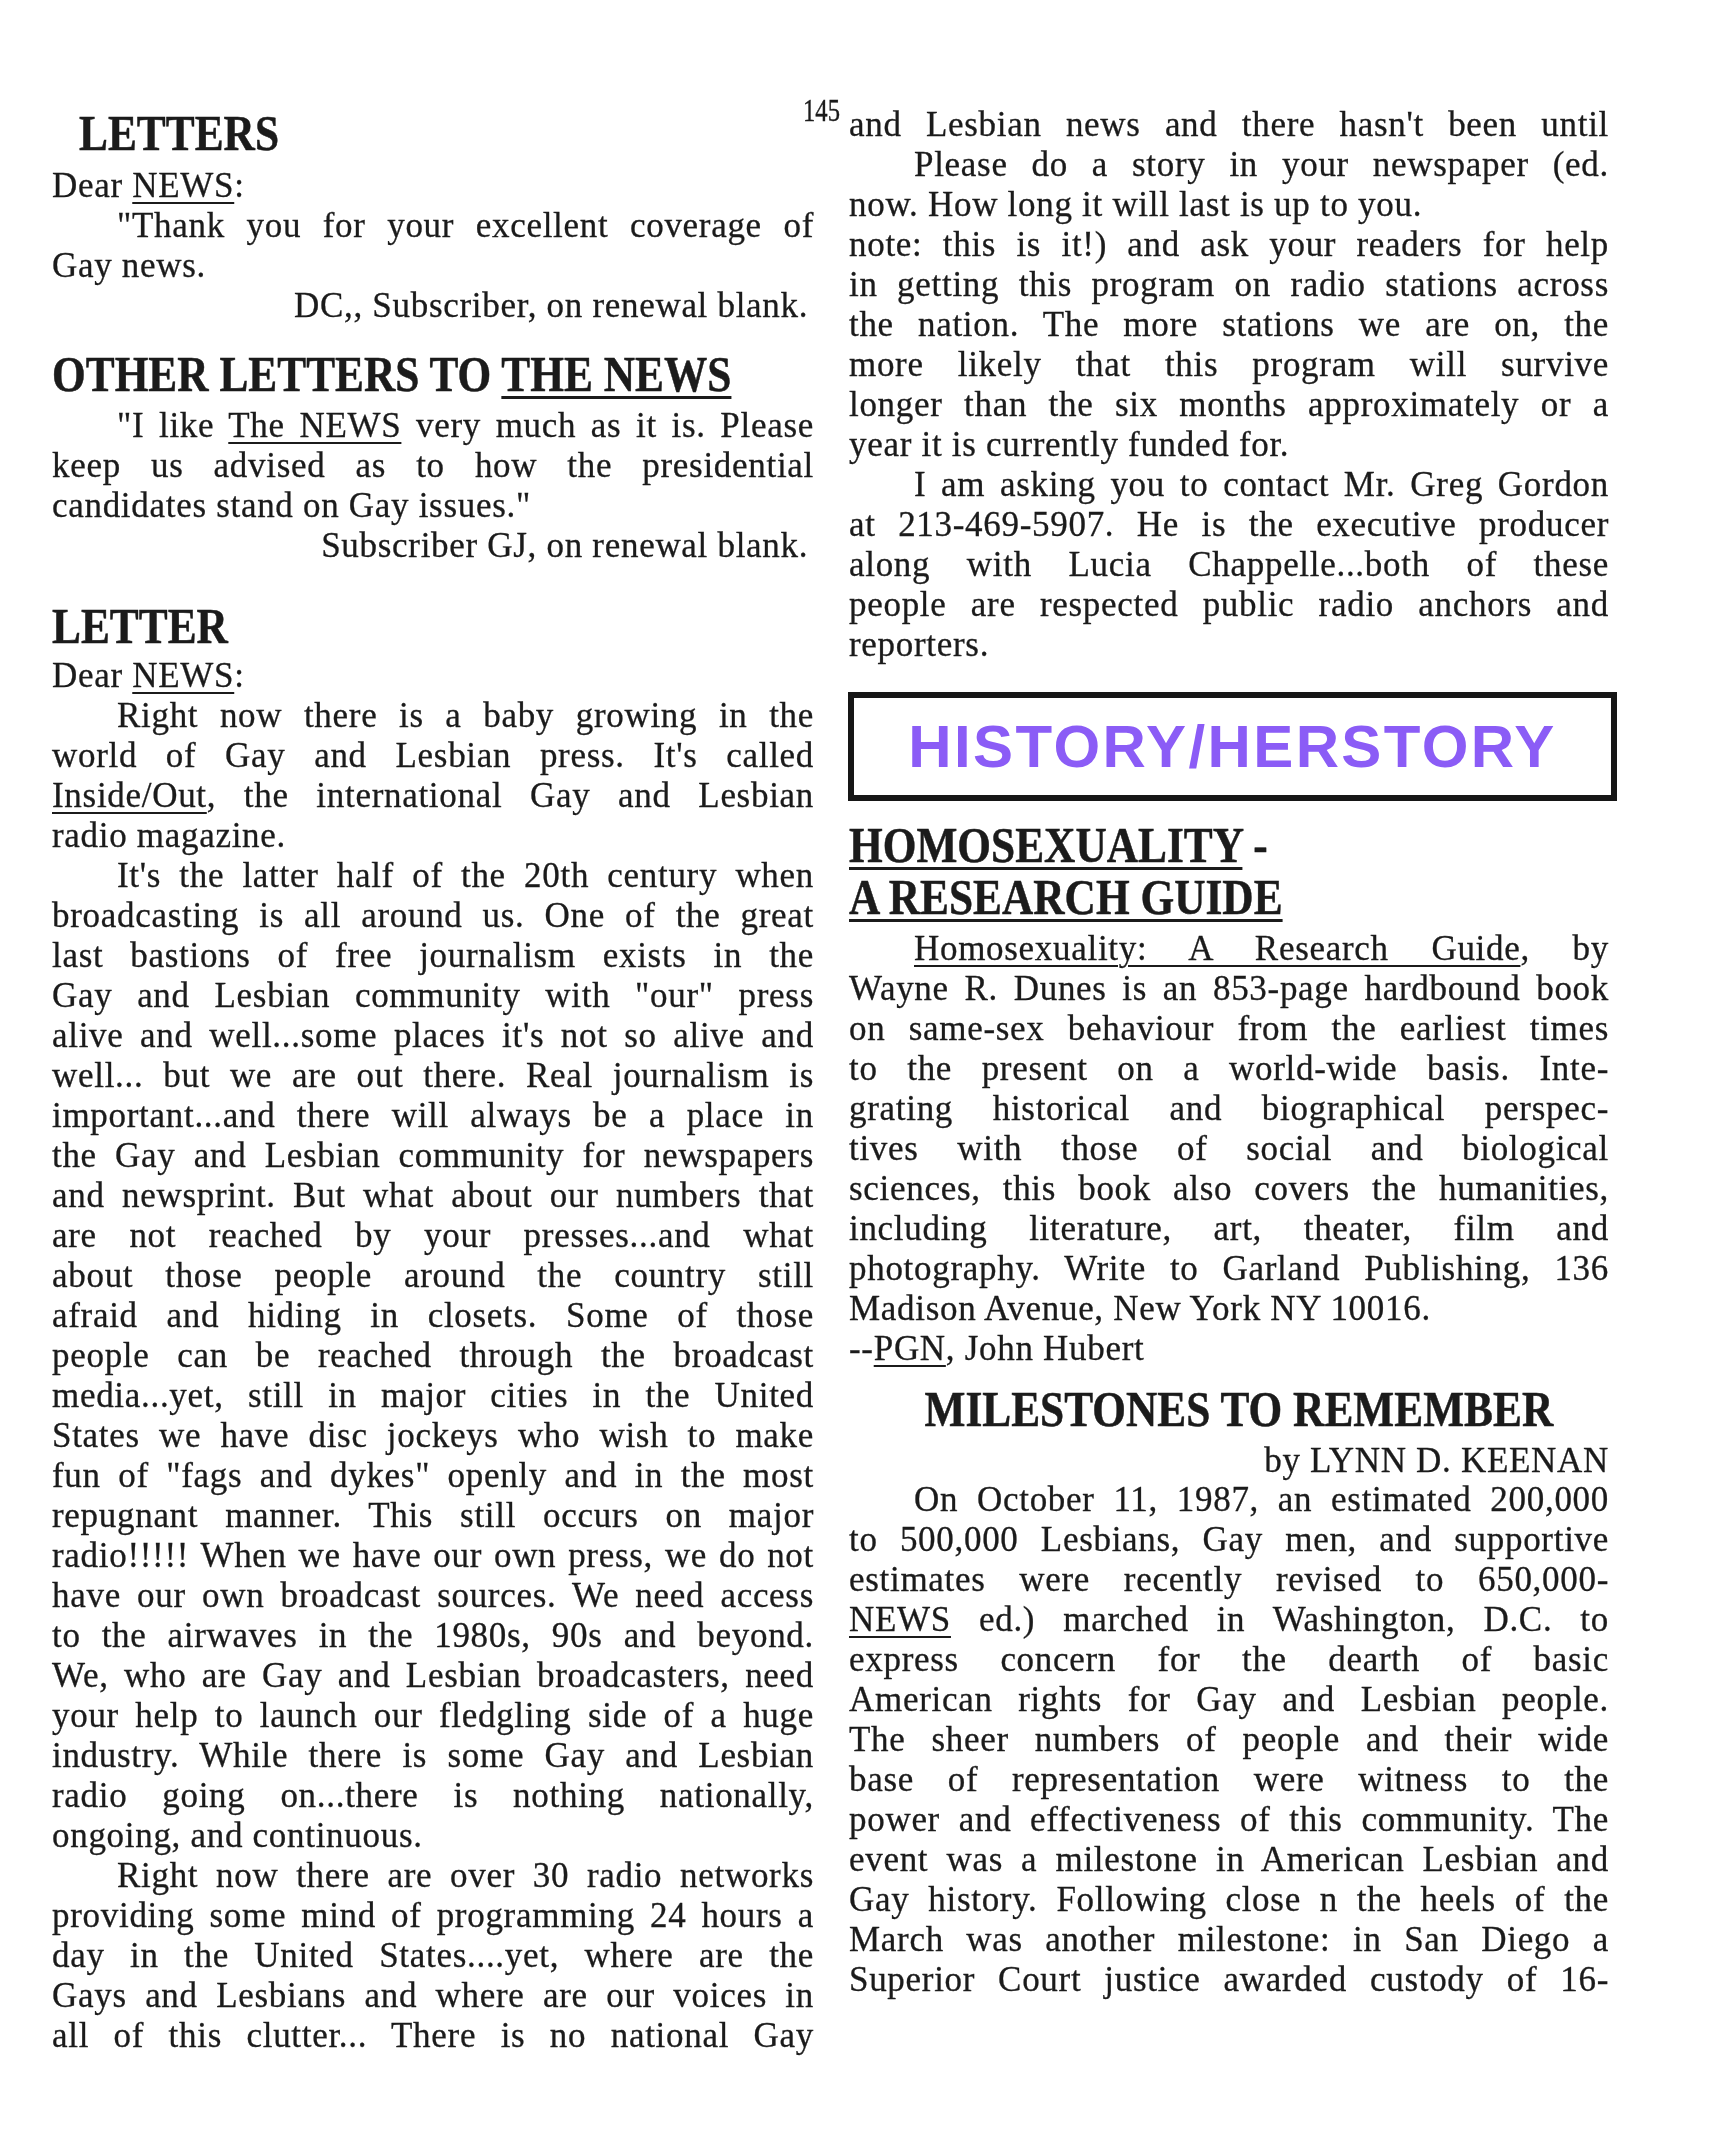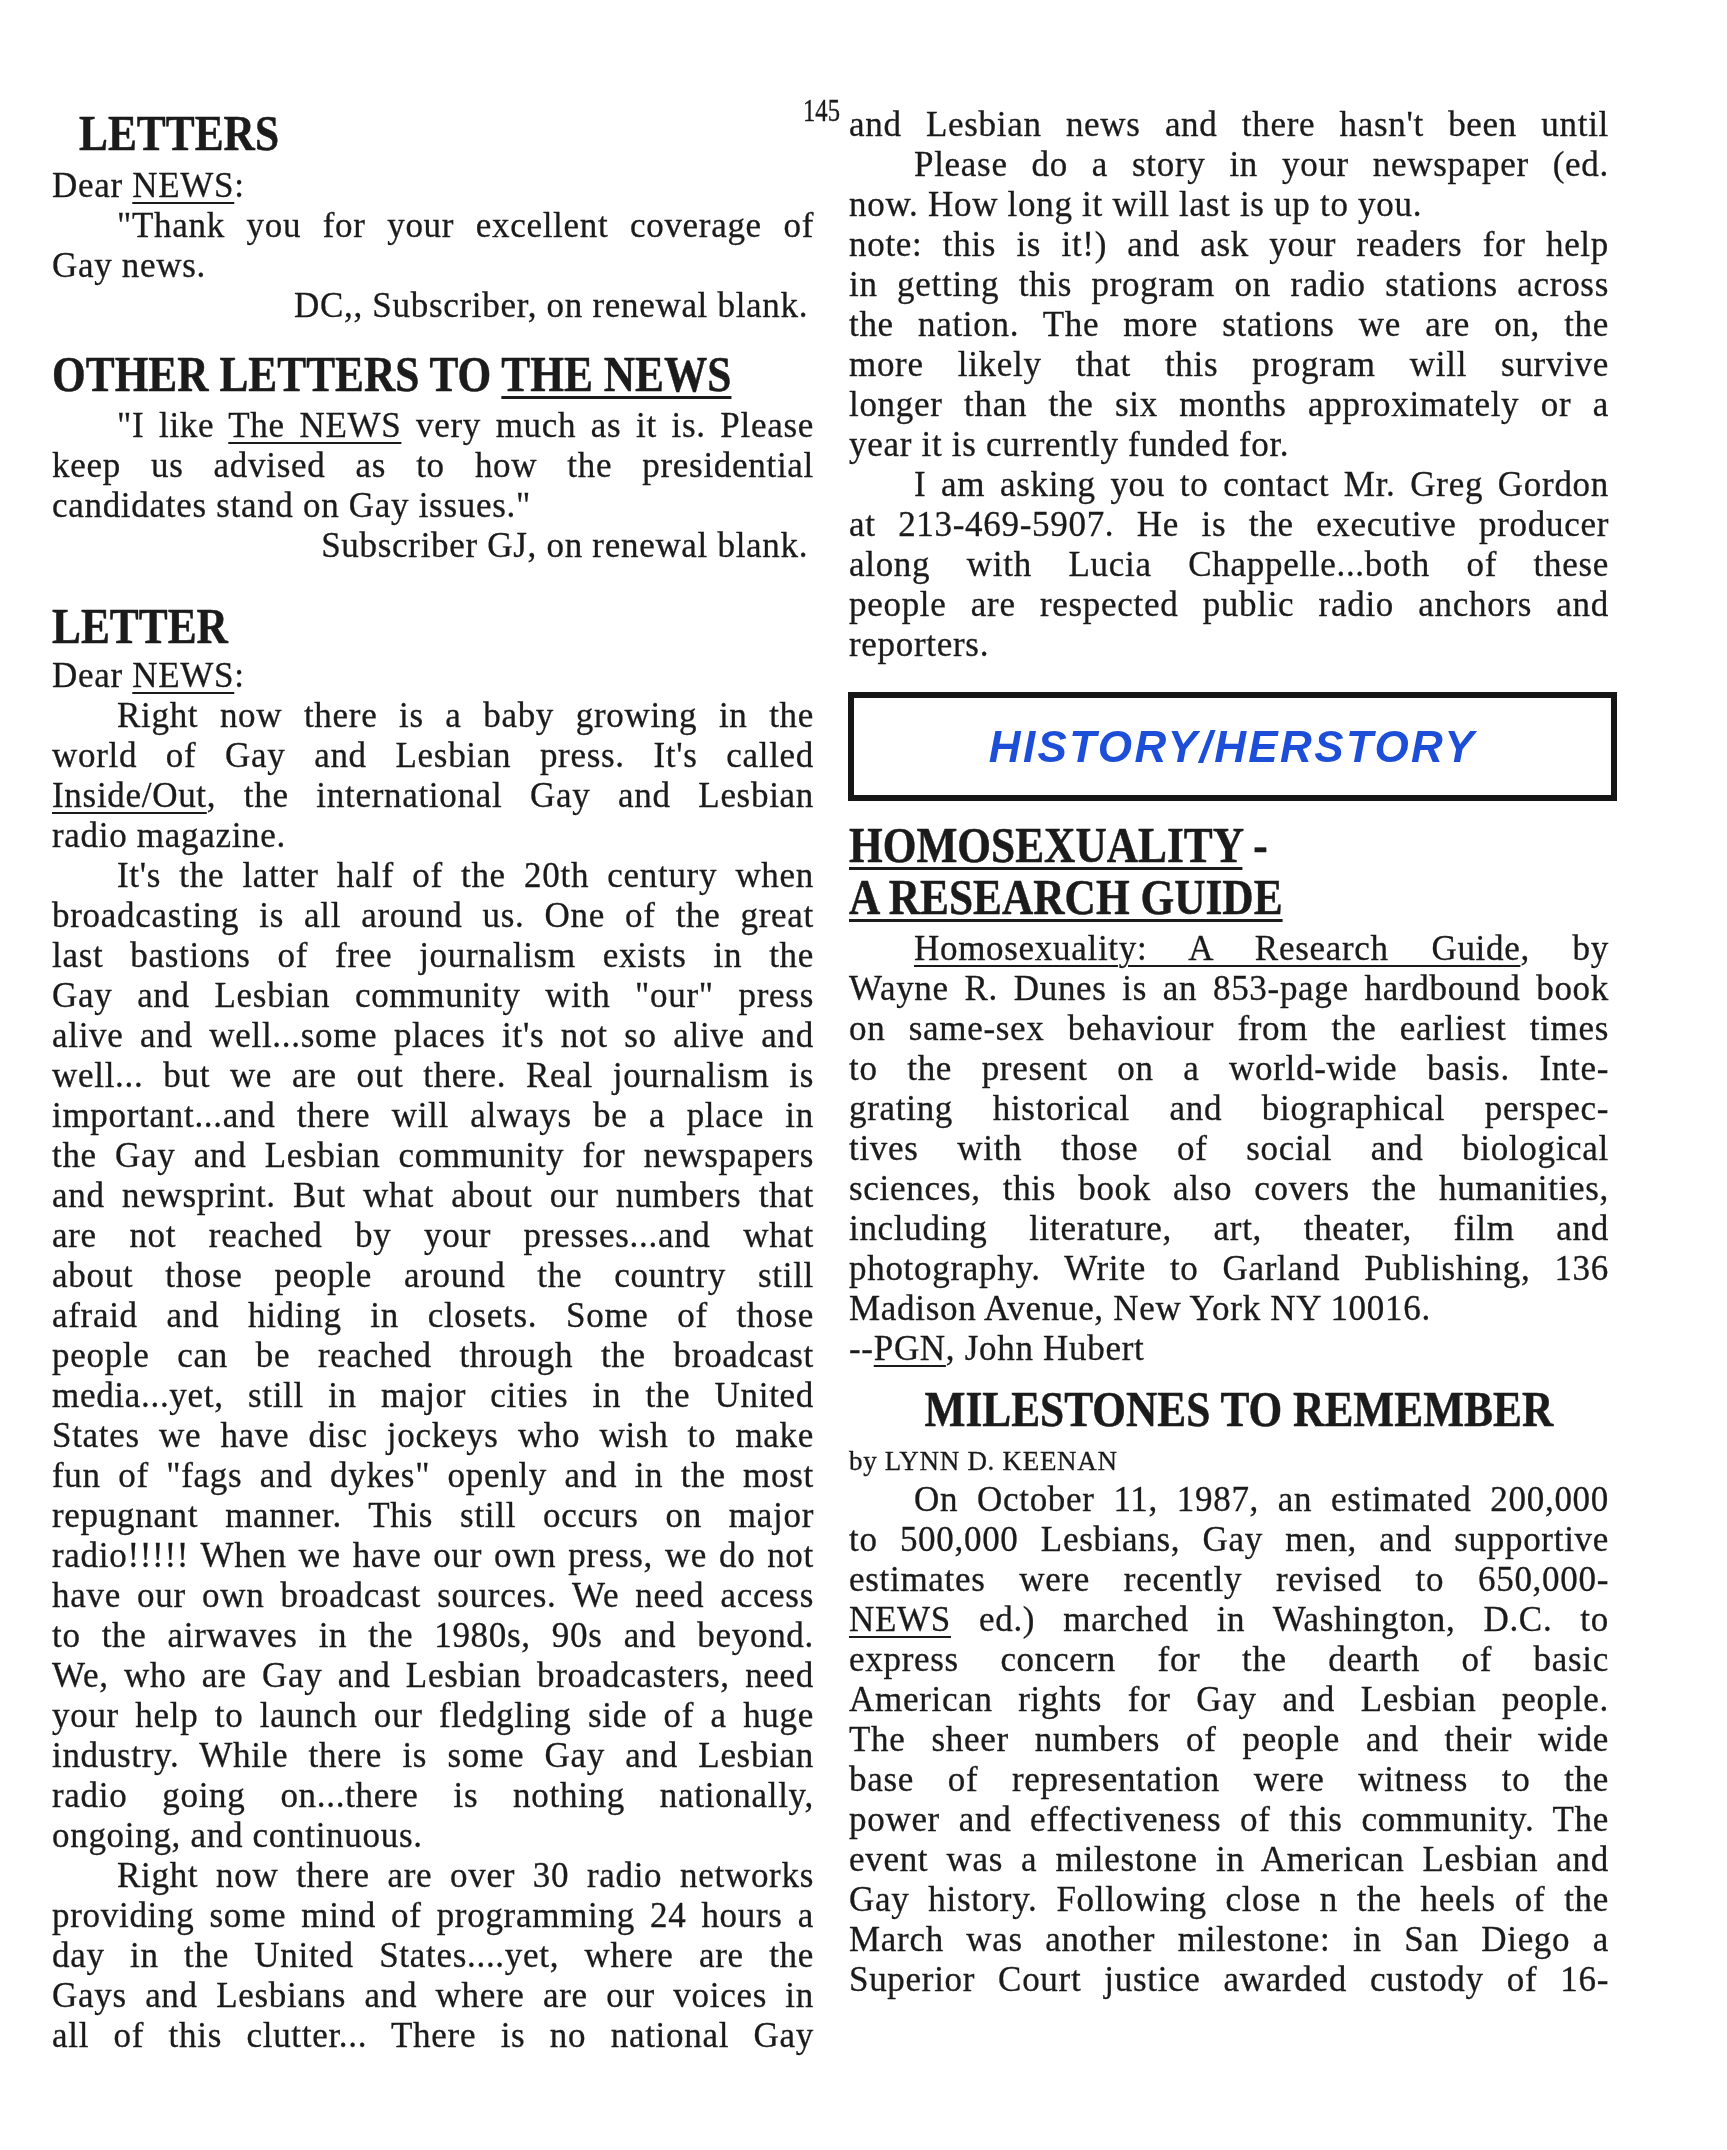--- a/index.html
+++ b/index.html
@@ -73,34 +73,33 @@
     height: 109px;
     border: 6.3px solid #161616;
     box-sizing: border-box;
     display: flex;
     align-items: center;
     justify-content: center;
   }
   .banner-text {
     font-family: "Liberation Sans", sans-serif;
     font-weight: bold;
-    font-size: 44px;
+    font-size: 60px;
     line-height: 1;
     letter-spacing: 2.4px;
-    color: #1d4ed8;
+    color: #8b5cf6;
     white-space: nowrap;
-    font-style: italic;
   }
   .byline {
     position: absolute;
     left: 849px;
     width: 760px;
     top: 1441px;
-    text-align: left;
-    font-size: 27px;
+    text-align: right;
+    font-size: 35px;
     line-height: 40px;
     letter-spacing: 0.7px;
     -webkit-text-stroke: 0.3px #1b1b1b;
   }
 </style>
 </head>
 <body>
 
 <div class="page">
 

